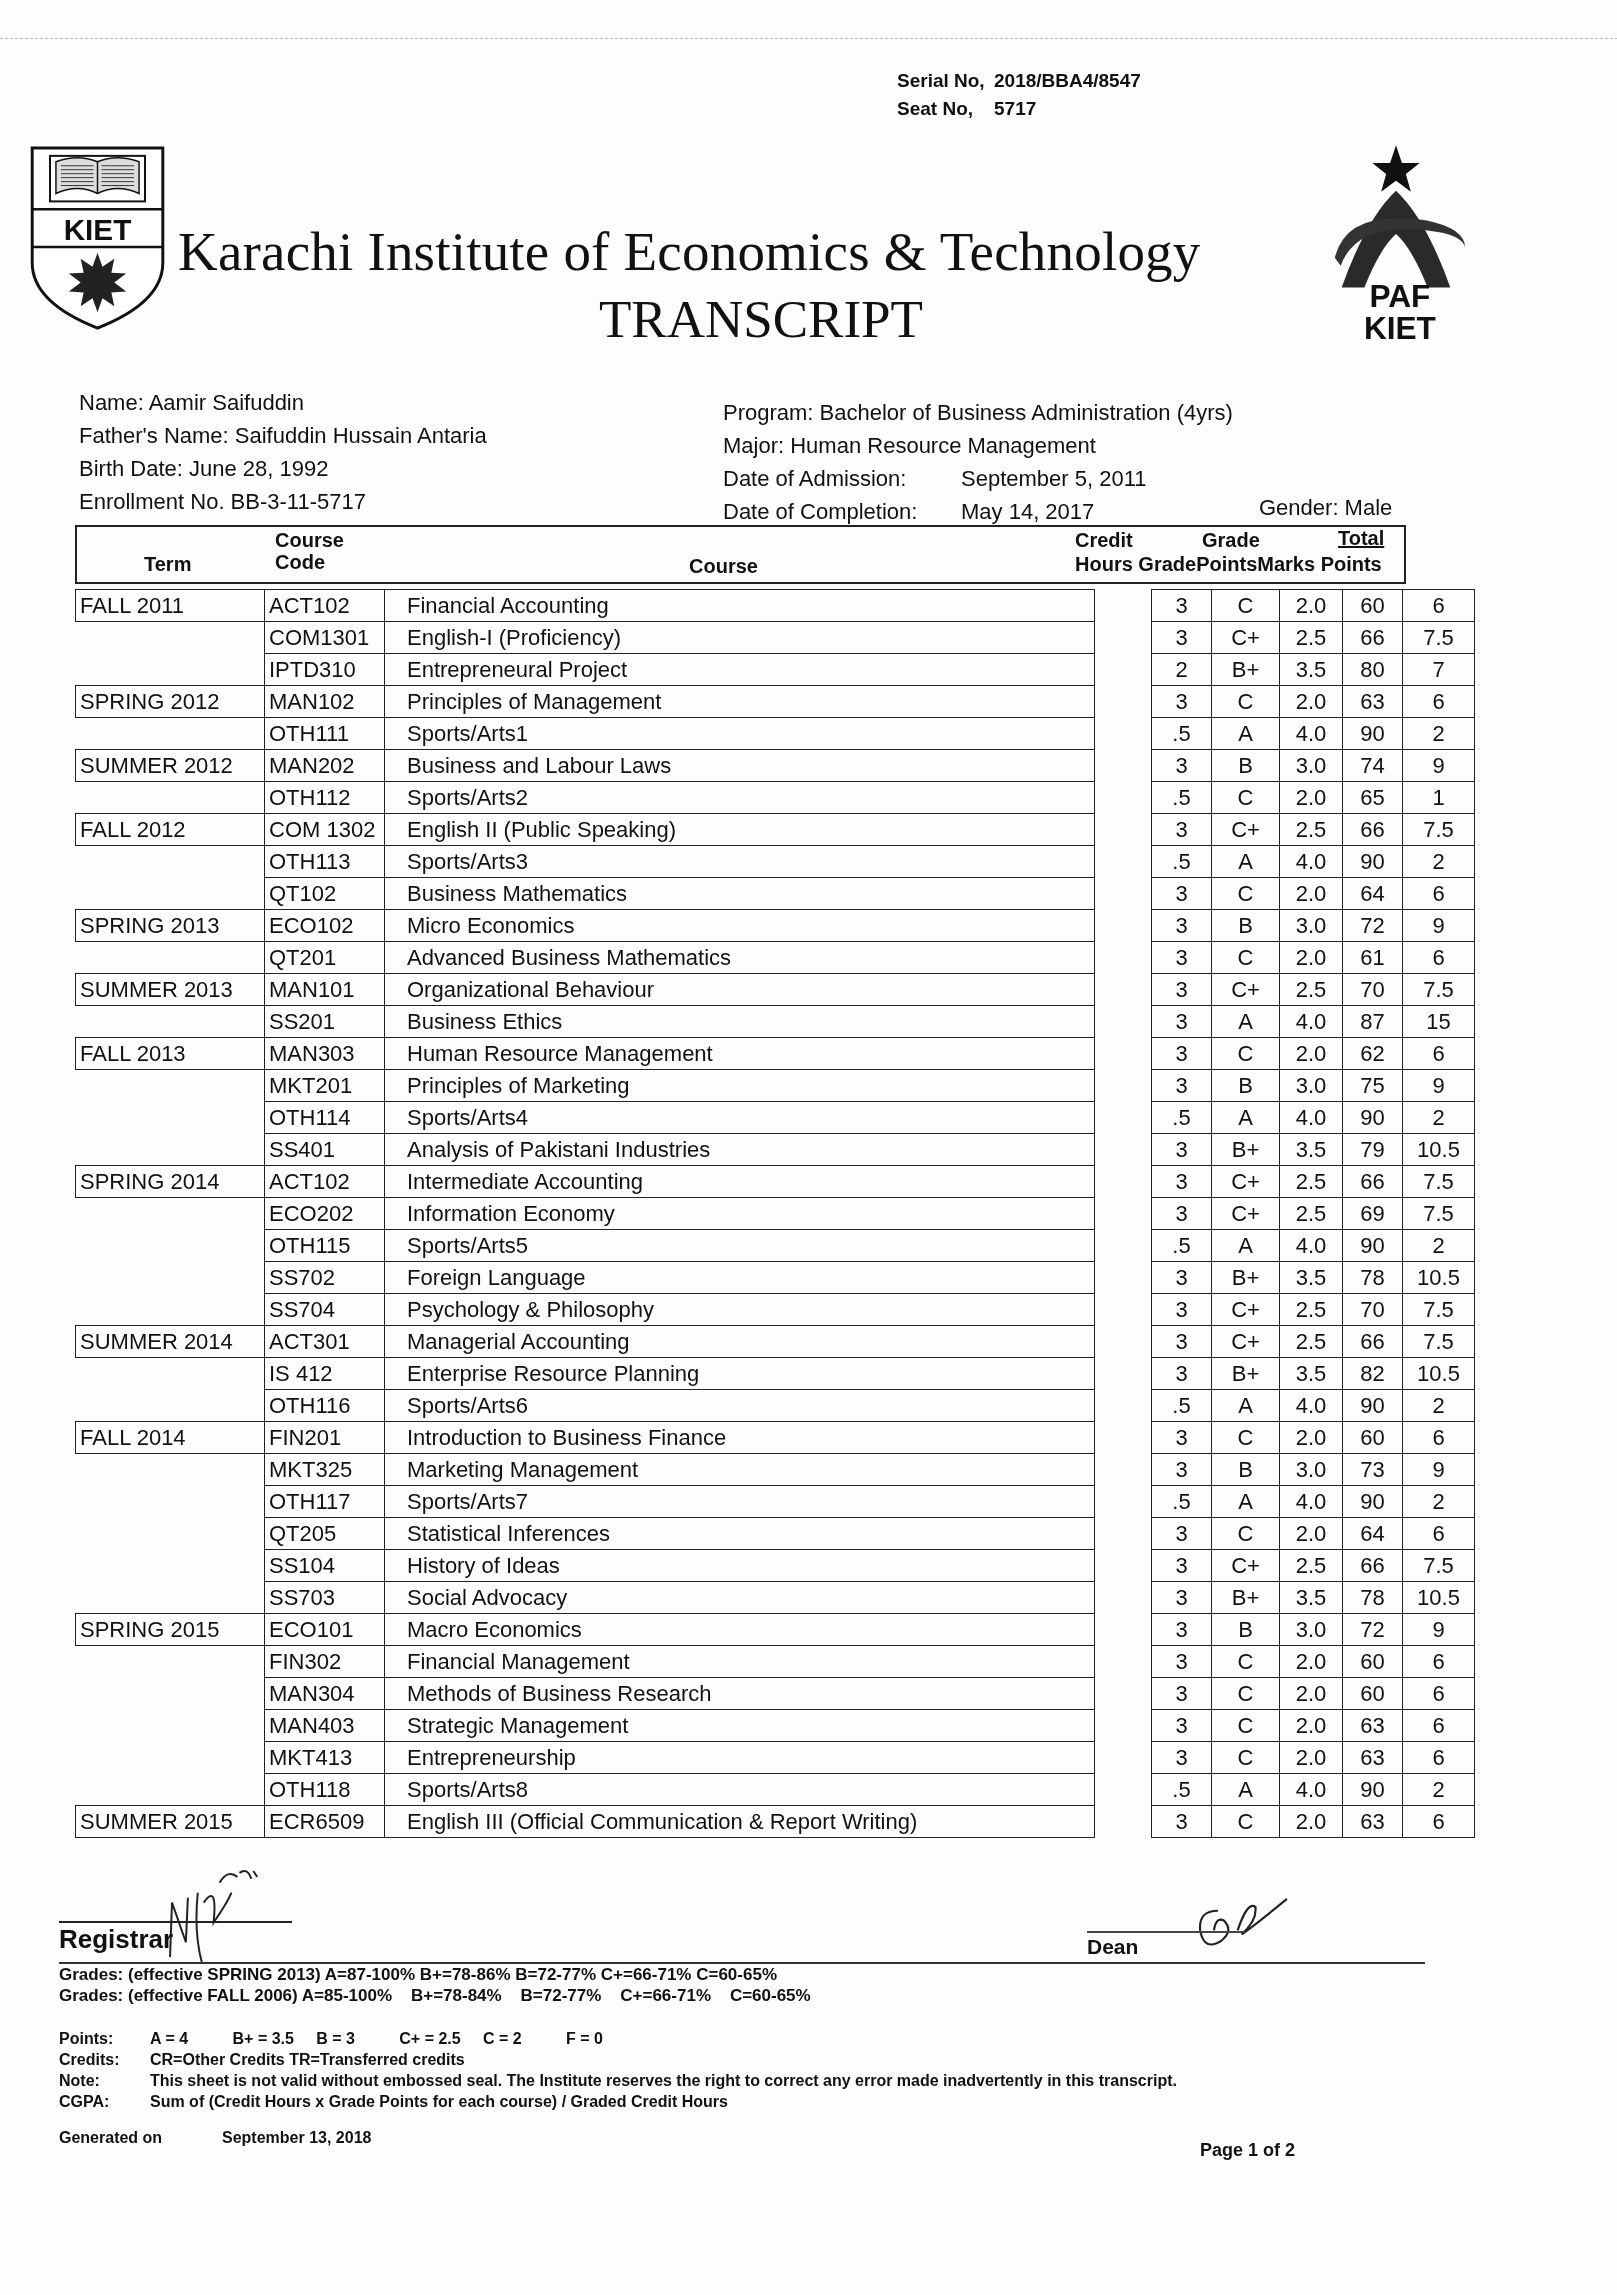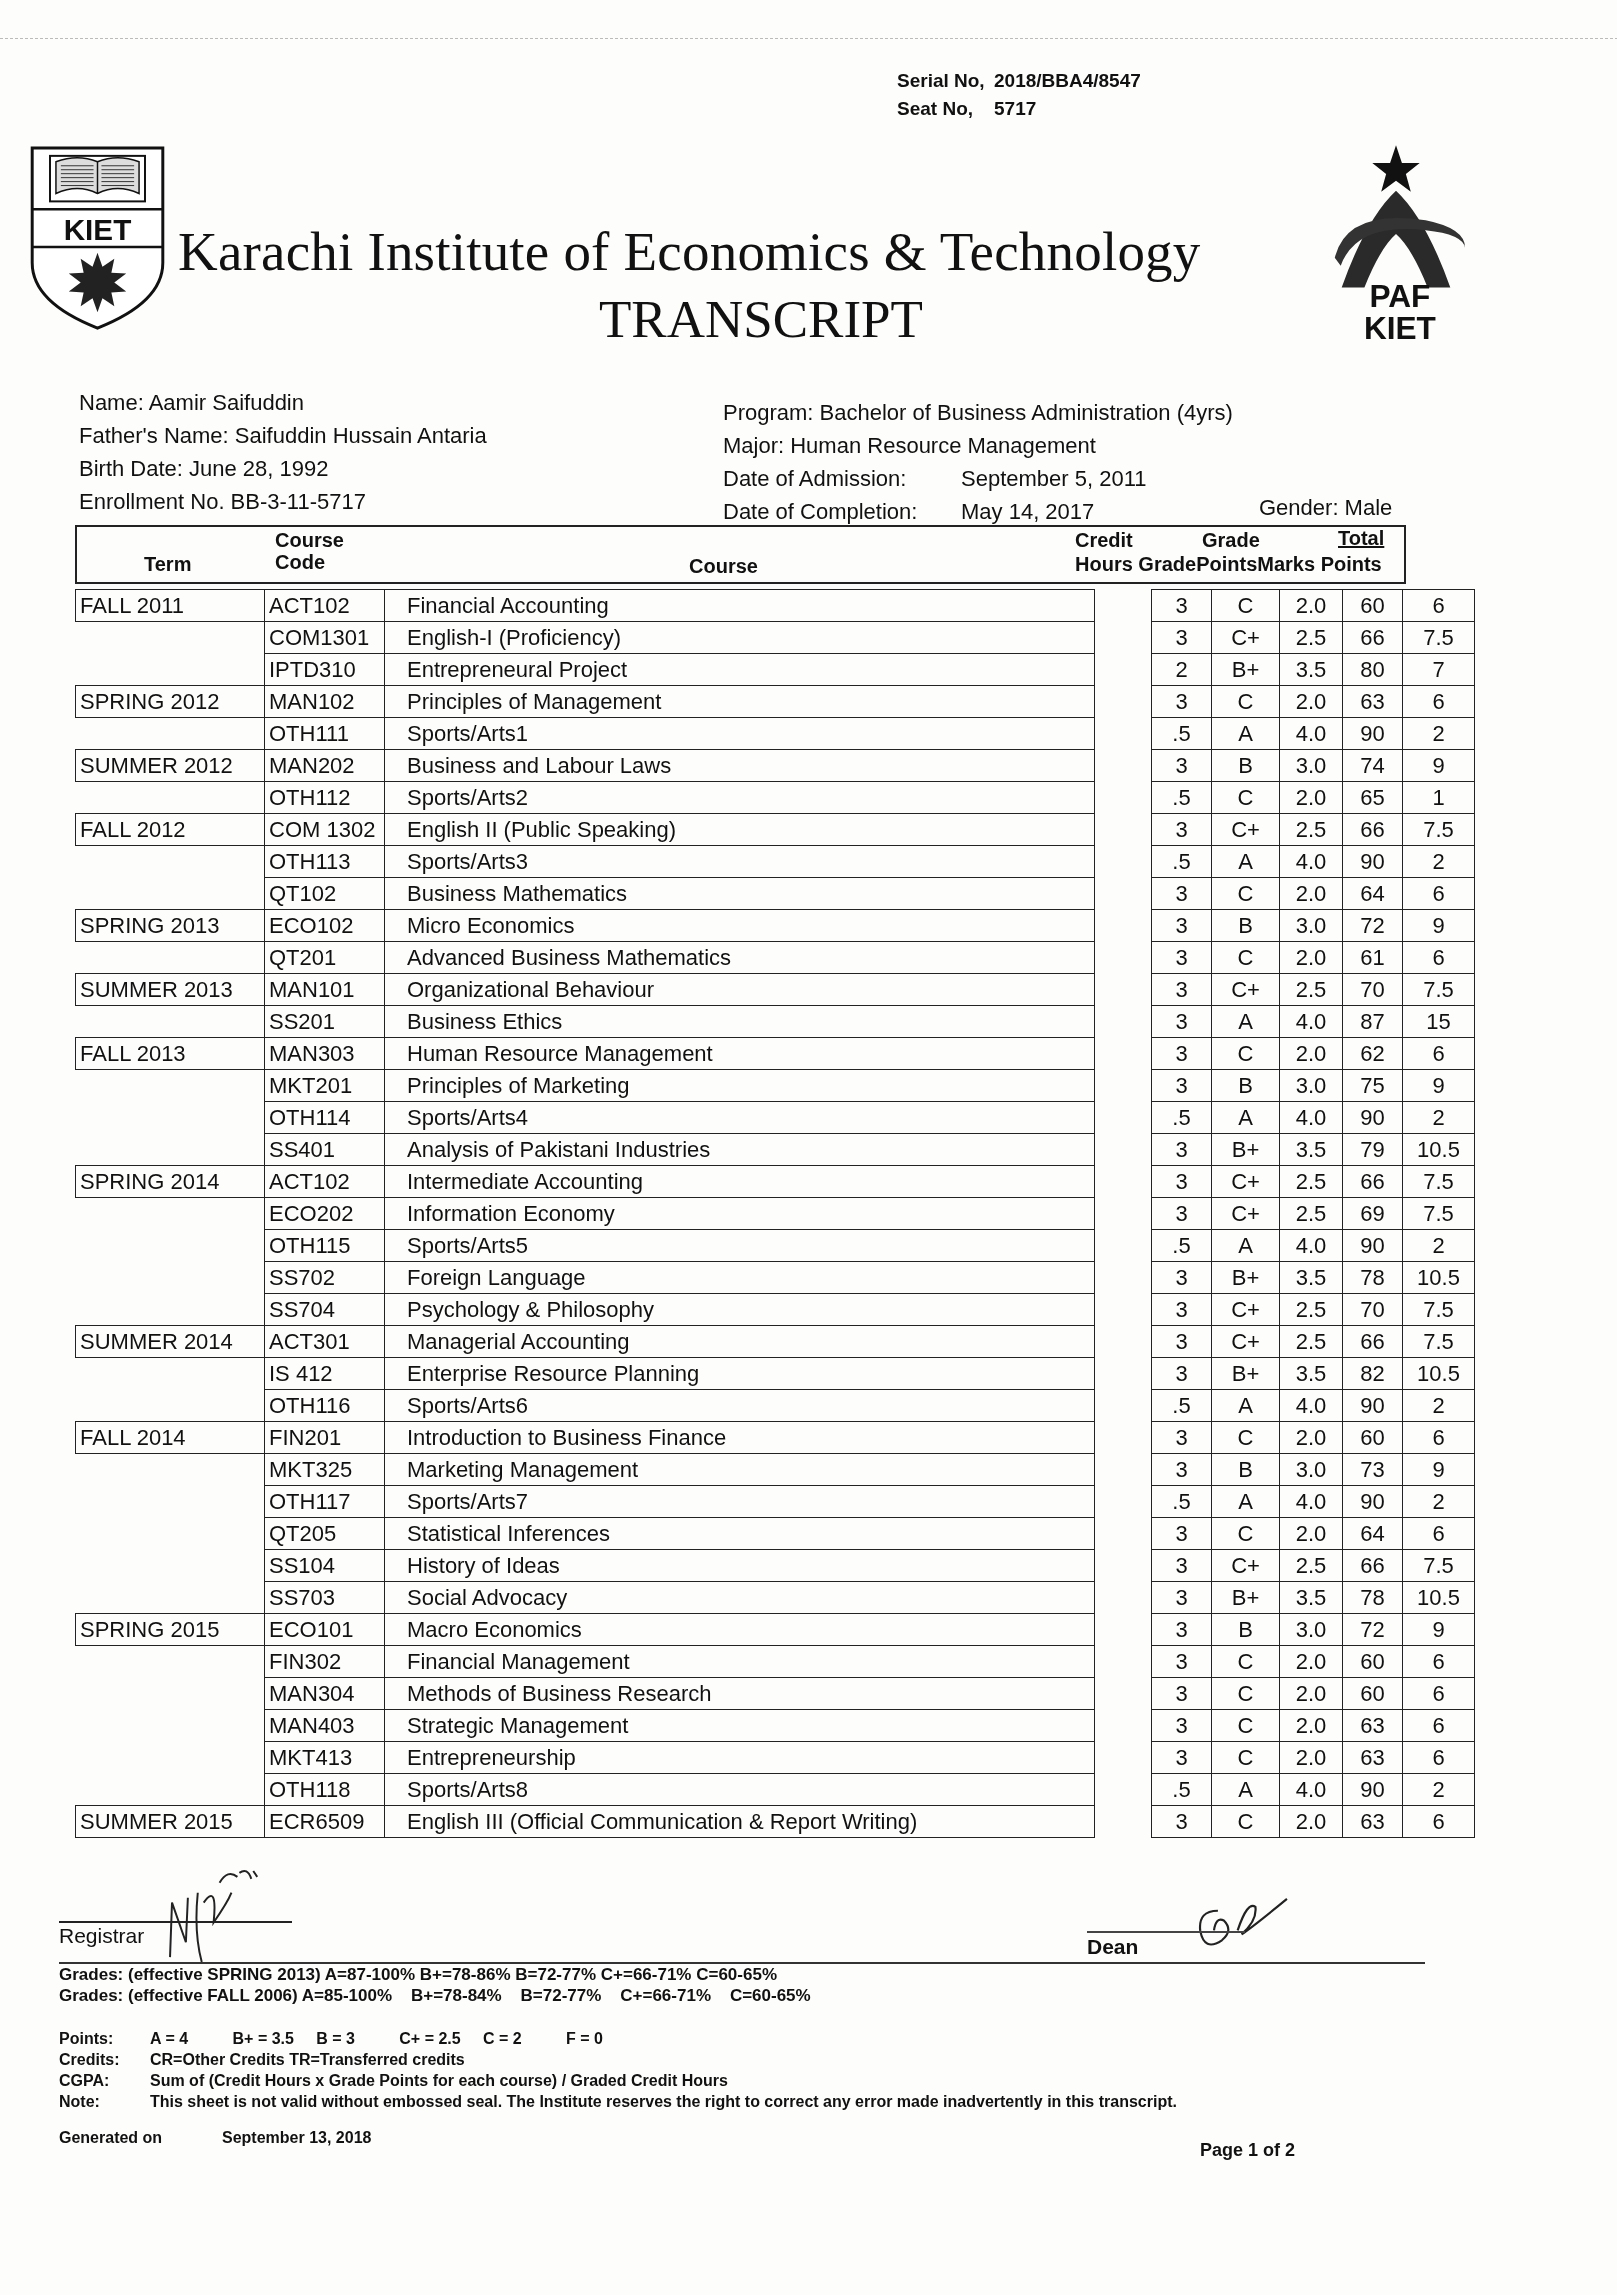--- a/index.html
+++ b/index.html
@@ -32,21 +32,21 @@
   table.tx td.term.empty { border: none; }
   table.tx td.code { width: 111px; border-right: 1.6px solid #222; }
   table.tx td.course { width: 683px; border-left: 1.6px solid #222; padding-left: 22px; }
   table.tx td.num { text-align: center; }
   table.tx td.ch { width: 51px; }
   table.tx td.gr { width: 59px; }
   table.tx td.gp { width: 54px; }
   table.tx td.mk { width: 51px; }
   table.tx td.tp { width: 63px; }
   table.tx td.gap { width: 48px; border-top: none; border-bottom: none; }
-  .registrar { left: 59px; top: 1924px; font-weight: normal; font-size: 21px; }
+  .registrar { left: 59px; top: 1924px; font-weight: bold; font-size: 26px; }
   .reg-line { left: 59px; top: 1921px; width: 233px; border-top: 2px solid #222; }
   .dean-line { left: 1087px; top: 1931px; width: 158px; border-top: 2px solid #444; }
   .dean { left: 1087px; top: 1935px; font-weight: bold; font-size: 21px; }
   .foot-line { left: 59px; top: 1962px; width: 1366px; border-top: 2px solid #333; }
   .grades { left: 59px; top: 1964px; font-size: 17px; line-height: 21px; font-weight: bold; }
   .legend { left: 59px; top: 2028px; font-size: 16px; line-height: 21px; font-weight: bold; }
   .legend .k { display: inline-block; width: 91px; }
   .generated { left: 59px; top: 2129px; font-size: 16px; font-weight: bold; }
   .generated .k { display: inline-block; width: 163px; }
   .page { left: 1200px; top: 2140px; font-size: 18px; font-weight: bold; }
@@ -575,21 +575,21 @@
 <div class="abs foot-line"></div>
 
 <div class="abs grades">
   <div>Grades: (effective SPRING 2013) A=87-100% B+=78-86% B=72-77% C+=66-71% C=60-65%</div>
   <div style="white-space:pre;">Grades: (effective FALL 2006) A=85-100%    B+=78-84%    B=72-77%    C+=66-71%    C=60-65%</div>
 </div>
 
 <div class="abs legend">
   <div><span class="k">Points:</span><span style="white-space:pre;">A = 4          B+ = 3.5     B = 3          C+ = 2.5     C = 2          F = 0</span></div>
   <div><span class="k">Credits:</span><span>CR=Other Credits  TR=Transferred credits</span></div>
+  <div><span class="k">Note:</span><span>This sheet is not valid without embossed seal.  The Institute reserves the right to correct any error made inadvertently in this transcript.</span></div>
   <div><span class="k">CGPA:</span><span>Sum of (Credit Hours x Grade Points for each course) / Graded Credit Hours</span></div>
-  <div><span class="k">Note:</span><span>This sheet is not valid without embossed seal.  The Institute reserves the right to correct any error made inadvertently in this transcript.</span></div>
 </div>
 
 <div class="abs generated">
   <span class="k">Generated on</span><span>September 13, 2018</span>
 </div>
 <div class="abs page">Page 1 of 2</div>
 
 
 </body></html>

